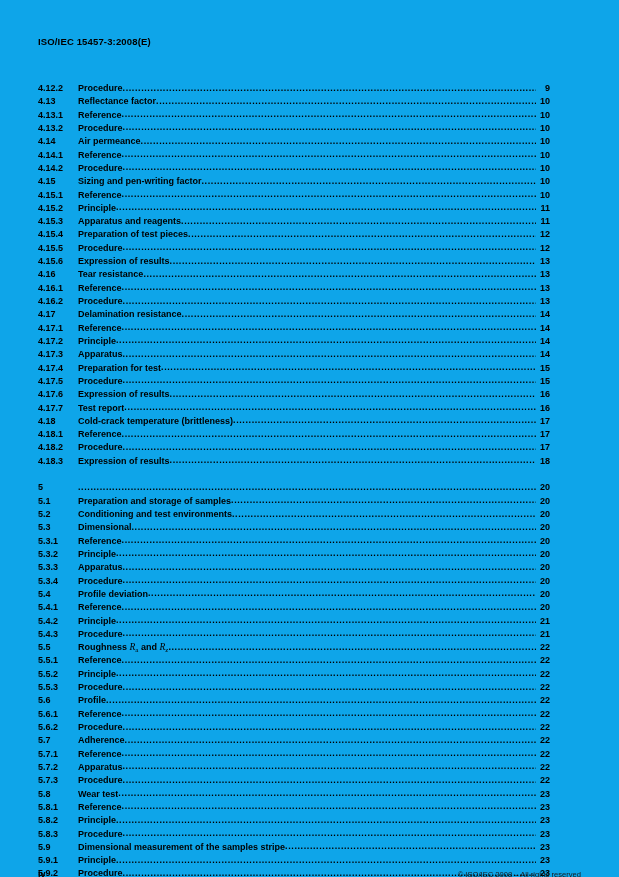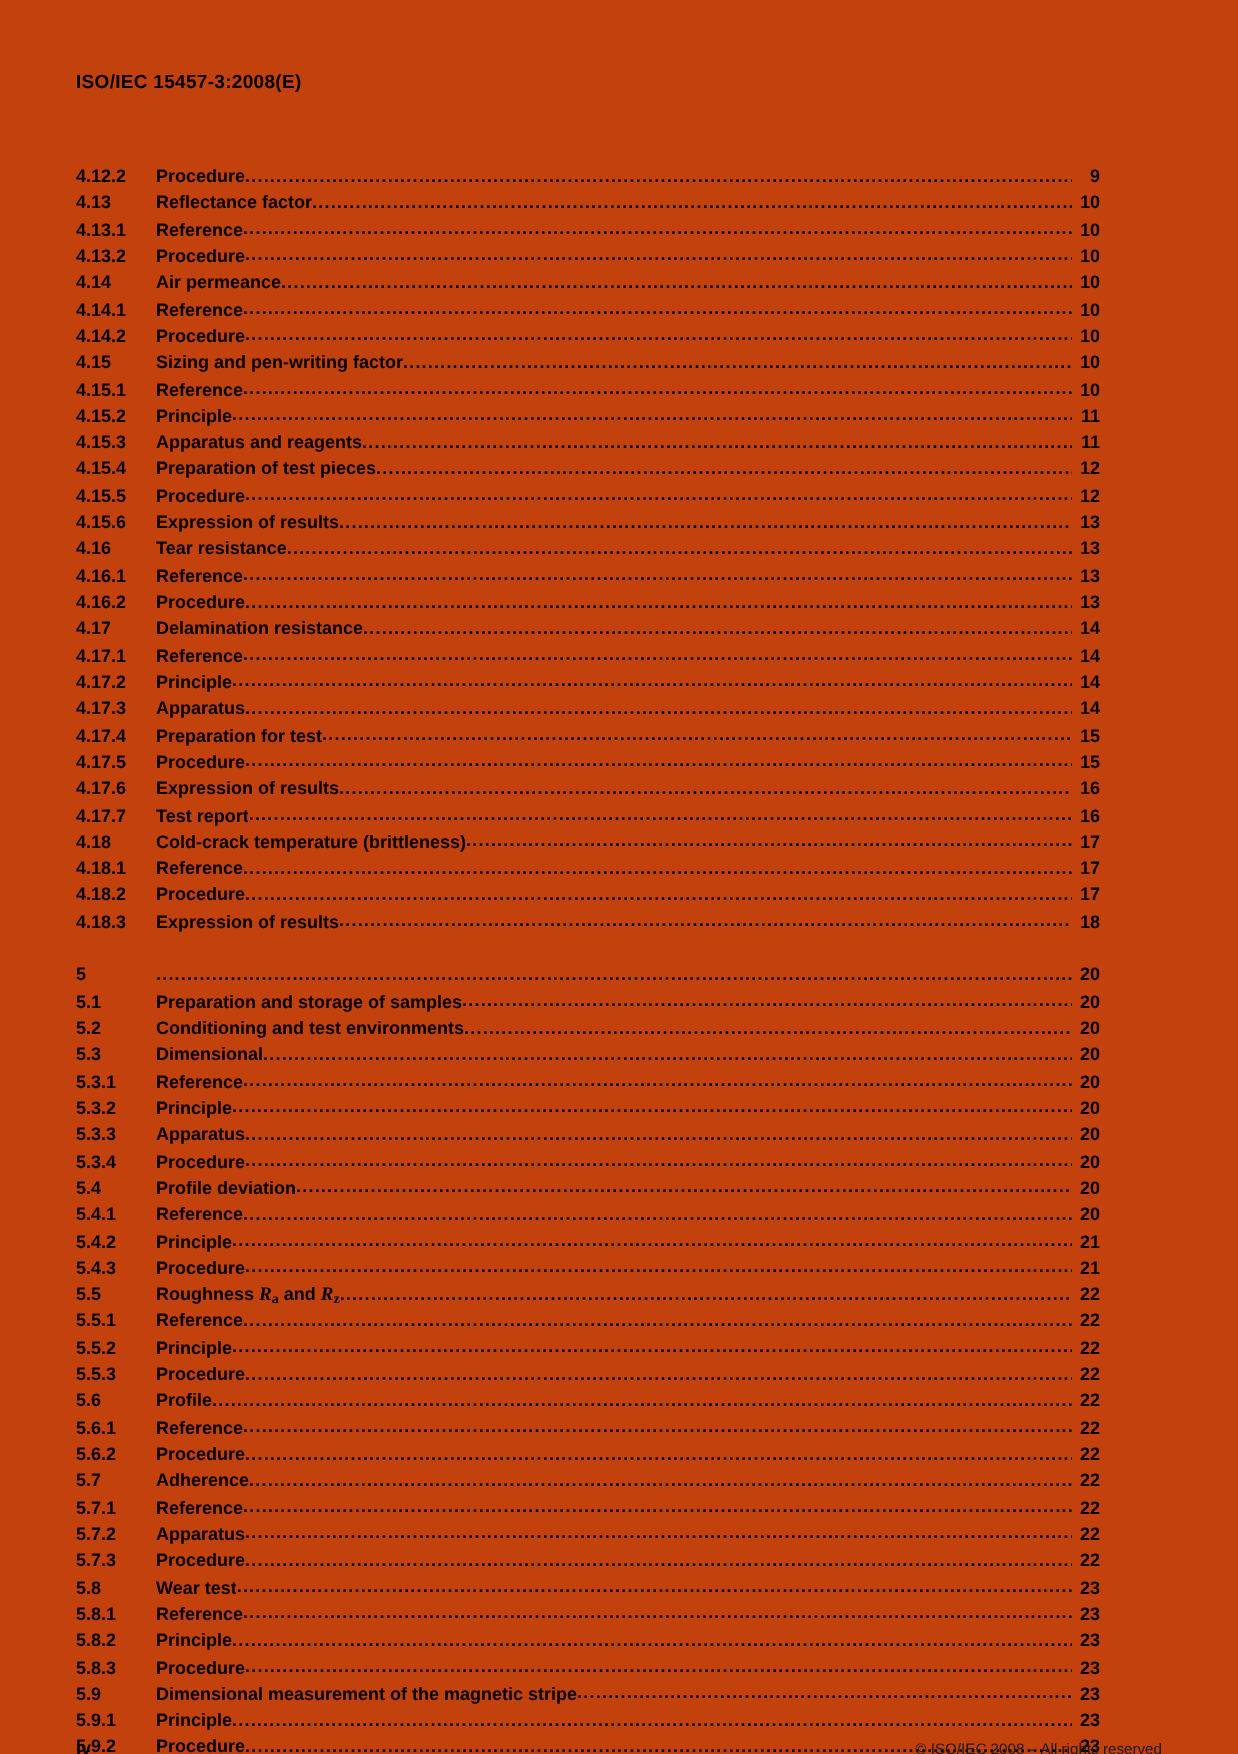--- a/index.html
+++ b/index.html
@@ -8,21 +8,21 @@
     background: #ffffff;
   }
   body {
     font-family: "Liberation Sans", sans-serif;
     color: #000000;
   }
   .page {
     position: relative;
     width: 619px;
     height: 877px;
-    background: #c2410c;
+    background: #0ea5e9;
     overflow: hidden;
   }
   .doc-header {
     position: absolute;
     left: 38px;
     top: 36px;
     font-size: 9.5px;
     font-weight: bold;
     letter-spacing: 0.15px;
     white-space: nowrap;
@@ -70,21 +70,21 @@
     text-align: right;
     min-width: 13px;
     padding-left: 1px;
   }
   .toc-spacer {
     height: 13.32px;
   }
   .math-var {
     font-family: "Liberation Serif", serif;
     font-style: italic;
-    font-weight: bold;
+    font-weight: normal;
     font-size: 9.5px;
   }
   .math-var sub {
     font-style: normal;
     font-size: 7px;
     vertical-align: -0.22em;
   }
   .footer {
     position: absolute;
     left: 38px;
@@ -444,21 +444,21 @@
         <span class="toc-page">23</span>
       </div>
       <div class="toc-row">
         <span class="toc-num">5.8.3</span>
         <span class="toc-title">Procedure</span>
         <span class="toc-leader"></span>
         <span class="toc-page">23</span>
       </div>
       <div class="toc-row">
         <span class="toc-num">5.9</span>
-        <span class="toc-title">Dimensional measurement of the magnetic stripe</span>
+        <span class="toc-title">Dimensional measurement of the samples stripe</span>
         <span class="toc-leader"></span>
         <span class="toc-page">23</span>
       </div>
       <div class="toc-row">
         <span class="toc-num">5.9.1</span>
         <span class="toc-title">Principle</span>
         <span class="toc-leader"></span>
         <span class="toc-page">23</span>
       </div>
       <div class="toc-row">

